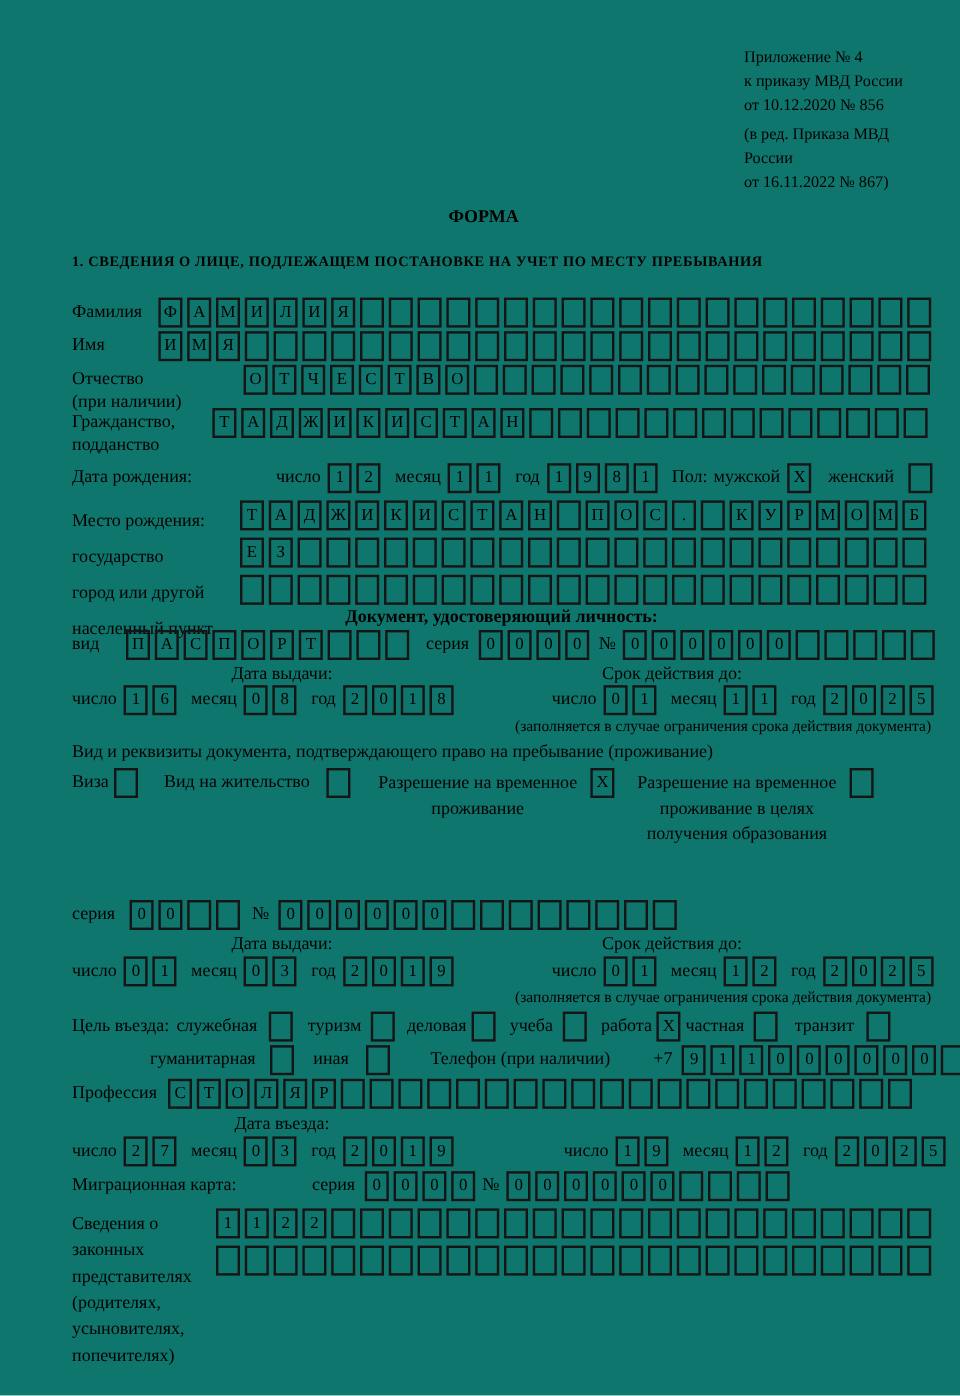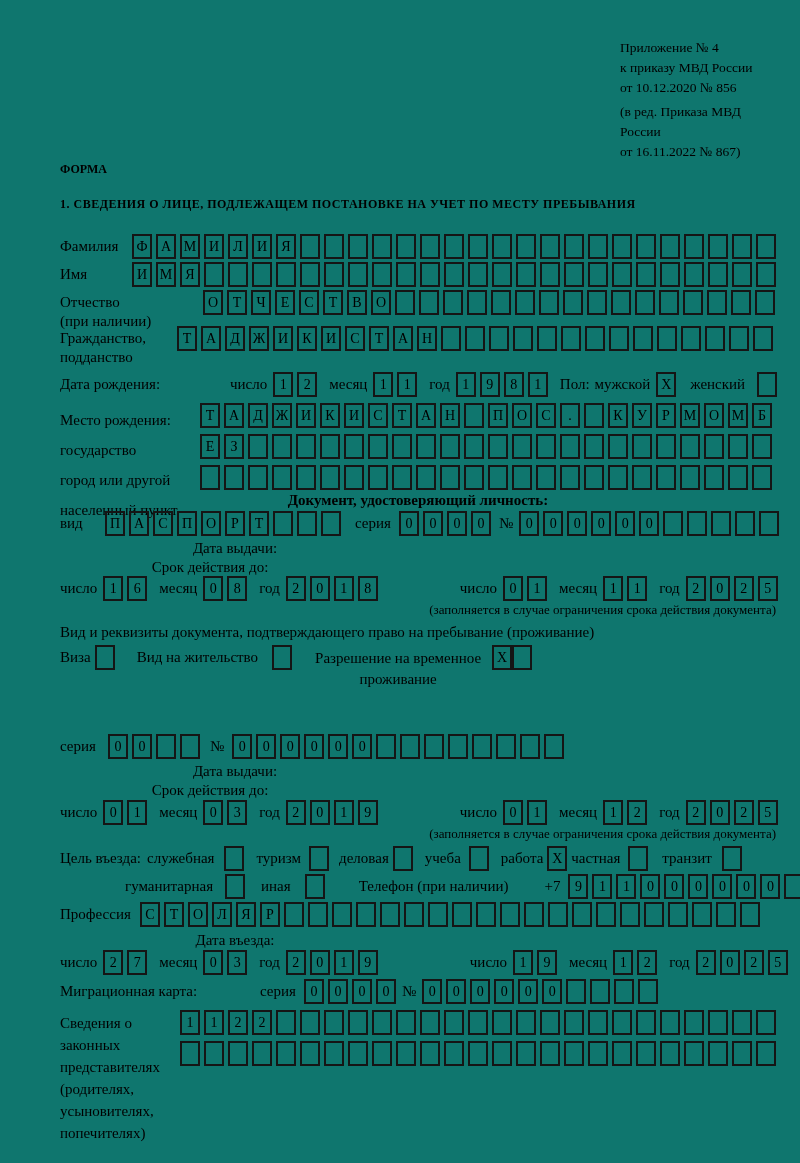--- a/index.html
+++ b/index.html
@@ -6,39 +6,39 @@
   html,body{background:#fff;}
   .page{
     width:800px;height:1163px;overflow:hidden;position:relative;
     background:#0f766e;color:#000;
     font-family:"Liberation Serif","DejaVu Serif",serif;
     font-size:15px;line-height:1.25;
     padding:38px 24px 0 60px;
   }
   .annex{margin-left:560px;font-size:13.5px;line-height:20px;}
   .annex .gap{height:4px;}
-  .form-label{margin-right:30px;text-align:left;font-weight:bold;font-size:12px;}
+  .form-label{margin-top:10px;margin-right:30px;text-align:center;font-weight:bold;font-size:15px;}
   .title{margin-top:16px;text-align:center;font-weight:bold;font-size:16.5px;line-height:22px;letter-spacing:.4px;}
   .uline{display:inline-block;width:56px;height:14px;border-bottom:2px solid #000;margin-left:10px;}
   .sec-heading{margin-top:20px;font-weight:bold;font-size:12px;letter-spacing:.5px;}
   .row{display:flex;align-items:flex-start;position:relative;}
   .lab{flex:none;padding-top:3px;}
   .cells{display:flex;flex-wrap:nowrap;flex:none;}
   .cell{
     flex:none;display:inline-block;width:20px;height:25px;
     border:2px solid #151515;margin-right:4px;
     text-align:center;line-height:21px;font-size:14px;
     font-family:"Liberation Serif",serif;
   }
   .cb{margin-right:0;}
   .pre{white-space:pre-line;}
   .abslab{position:absolute;left:0;top:0;}
   .center-lab{text-align:center;padding-top:3px;line-height:21px;}
   .note{font-size:13px;}
-  .hdr-pair{display:flex;flex-direction:column;}
+  .hdr-pair{display:flex;}
   .hdr-pair .h1{width:350px;text-align:center;}
   .hdr-pair .h2{width:300px;text-align:center;}
   .dg{display:flex;align-items:flex-start;}
   .dg .lab{padding-right:6px;}
   .dg .cells{margin-right:8px;}
   .mt3{margin-top:3px;} .mt4{margin-top:4px;} .mt6{margin-top:6px;} .mt22{margin-top:22px;}
 </style>
 </head>
 <body>
 
@@ -397,20 +397,21 @@
 
   <div class="mt4">Вид и реквизиты документа, подтверждающего право на пребывание (проживание)</div>
 
   <div class="row mt4">
     <span class="lab" style="padding-right:4px">Виза</span>
     <span class="cell cb"></span>
     <span class="lab" style="padding-left:22px;padding-right:14px">Вид на жительство</span>
     <span class="cell cb"></span>
     <span class="center-lab" style="width:168px;margin-left:22px;margin-right:10px">Разрешение на временное проживание</span>
     <span class="cell cb">X</span>
+    <span class="center-lab" style="width:172px;margin-left:16px;margin-right:8px">Разрешение на временное проживание в целях получения образования</span>
     <span class="cell cb"></span>
   </div>
 
   <div class="row" style="margin-top:44px">
     <div class="lab" style="width:48px">серия</div>
     <div class="cells">
         <span class="cell">0</span>
         <span class="cell">0</span>
         <span class="cell"></span>
         <span class="cell"></span>

